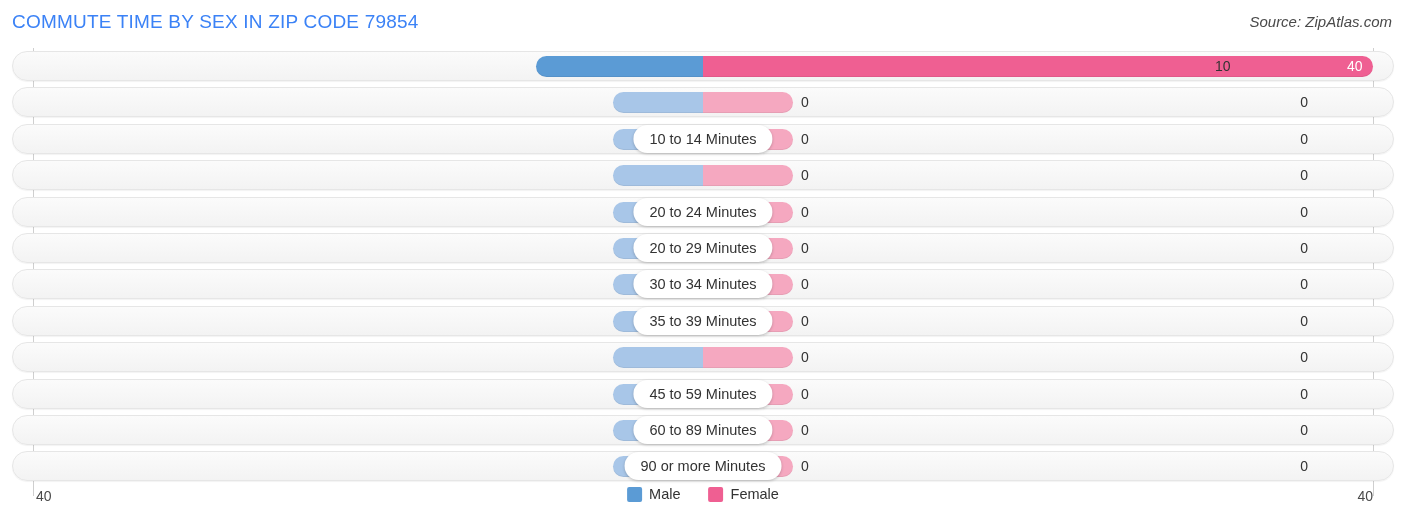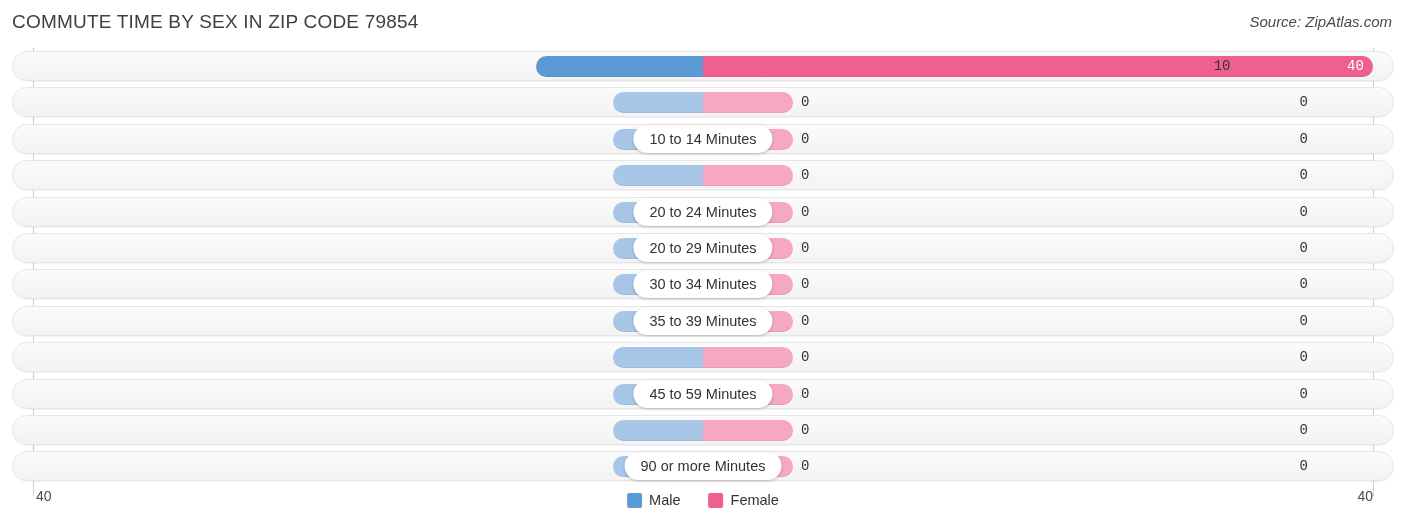--- a/index.html
+++ b/index.html
@@ -8,21 +8,21 @@
     width: 1406px; height: 523px;
     background: #ffffff;
     font-family: "Liberation Sans", sans-serif;
     overflow: hidden;
   }
   #root { position: relative; width: 1406px; height: 523px; }
 
   
   .title {
     position: absolute; left: 12px; top: 11px;
-    font-size: 19px; color: #404040; letter-spacing: .2px;
+    font-size: 19px; color: #3b82f6; letter-spacing: .2px;
     white-space: nowrap;
   }
   .source {
     position: absolute; right: 14px; top: 13px;
     font-size: 15px; font-style: italic; color: #4a4a4a;
     white-space: nowrap;
   }
 
   
   .plot { position: absolute; left: 0; top: 48px; width: 1406px; height: 434px; }
@@ -79,37 +79,36 @@
     white-space: nowrap;
     z-index: 3;
   }
 
   
   .val {
     position: absolute; top: 9px;
     font-size: 14px; color: #333;
     white-space: nowrap;
     line-height: 19px;
-    font-family: Liberation Mono, monospace;
   }
   .val-male   { text-align: right; }
   .val-female { text-align: left; }
   .val.inside { color: #ffffff; }
 
   
   .footer { position: absolute; left: 0; top: 482px; width: 1406px; height: 41px; }
   .ax-lbl {
     position: absolute; top: 6px;
     font-size: 14px; color: #4a4a4a;
   }
   .ax-lbl-left  { left: 36px; }
   .ax-lbl-right { right: 33px; }
 
   .legend {
-    position: absolute; left: 50%; top: 10px;
+    position: absolute; left: 50%; top: 4px;
     transform: translateX(-50%);
     display: flex; align-items: center; gap: 28px;
     white-space: nowrap;
   }
   .leg-item { display: flex; align-items: center; gap: 7px; }
   .swatch { width: 15px; height: 15px; border-radius: 2px; display: block; }
   .sw-male   { background: #5b9bd5; }
   .sw-female { background: #ef5f92; }
   .leg-txt { font-size: 14.5px; color: #333; }
 </style>
@@ -200,20 +199,21 @@
           <div class="val val-male" style="right: 98px;">0</div>
           <div class="val val-female" style="left: 801px;">0</div>
           <div class="pill">45 to 59 Minutes</div>
         </div>
         <div class="row zero">
           <div class="track"></div>
           <div class="bar bar-male" style="width: 90px;"></div>
           <div class="bar bar-female" style="width: 90px;"></div>
           <div class="val val-male" style="right: 98px;">0</div>
           <div class="val val-female" style="left: 801px;">0</div>
+          <div class="pill">60 to 89 Minutes</div>
         </div>
         <div class="row zero">
           <div class="track"></div>
           <div class="bar bar-male" style="width: 90px;"></div>
           <div class="bar bar-female" style="width: 90px;"></div>
           <div class="val val-male" style="right: 98px;">0</div>
           <div class="val val-female" style="left: 801px;">0</div>
           <div class="pill">90 or more Minutes</div>
         </div>
       </div>

